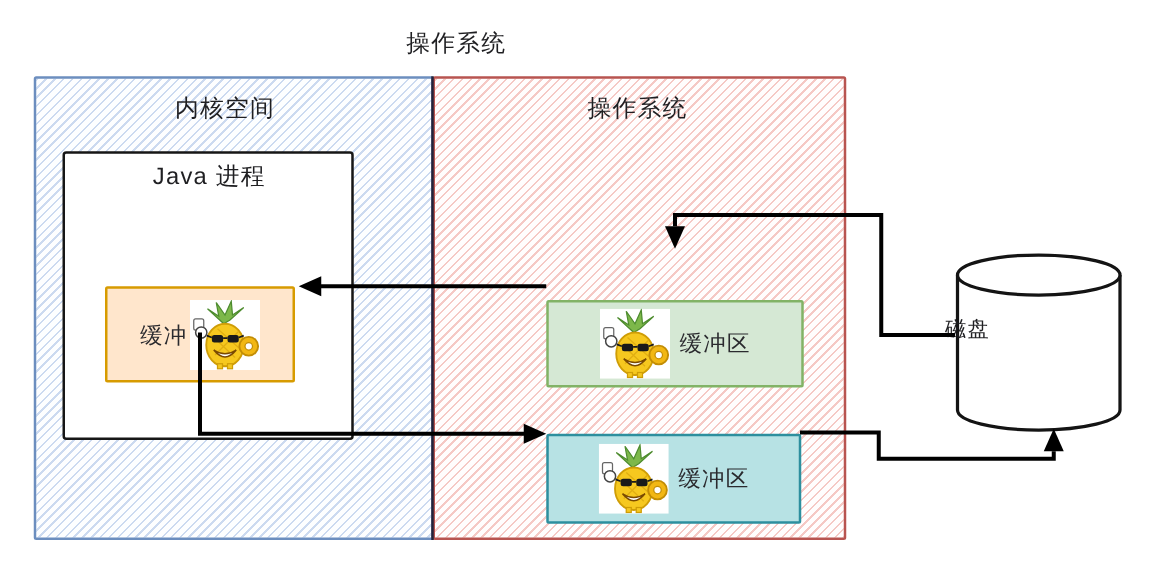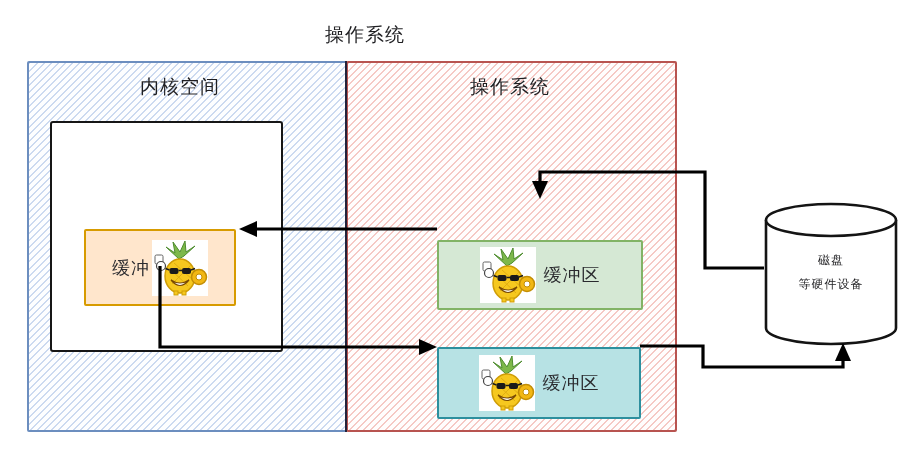--- a/index.html
+++ b/index.html
@@ -30,21 +30,21 @@
   .buffer .txt{font-size:18px;color:#2a2a2e;letter-spacing:1px;}
   .buf-user{left:84px;top:191px;width:152px;height:77px;background:#ffe6cc;border:2.5px solid #d79b00;}
   .buf-read{left:437px;top:202px;width:206px;height:70px;background:#d5e8d4;border:2.5px solid #82b366;}
   .buf-write{left:437px;top:309px;width:204px;height:72px;background:#b7e2e4;border:2.5px solid #2d8f9e;}
   .mascot{width:56px;height:56px;flex:0 0 auto;}
   .buf-user .mascot{margin-left:2px;}
   .buf-read .mascot,.buf-write .mascot{margin-right:8px;}
 
   
   .disk-wrap{left:756px;top:196px;width:150px;height:158px;}
-  .disk-label{position:absolute;left:0;width:150px;text-align:center;font-size:12px;color:#1f1f22;letter-spacing:1px;}
+  .disk-label{position:absolute;left:0;width:150px;text-align:left;font-size:17px;color:#1f1f22;letter-spacing:1px;}
   .disk-l1{top:56px;}
   .disk-l2{top:80px;}
 
   .arrows{left:0;top:0;width:922px;height:455px;pointer-events:none;z-index:12;}
   svg{display:block;}
 </style>
 </head>
 <body>
 
 <div class="page">
@@ -74,20 +74,21 @@
 
   <div class="space space-user"></div>
 
   <div class="space space-kernel"></div>
   <div class="abs divider"></div>
 
   <div class="abs lbl" style="left:95px;top:74px;width:170px;">内核空间</div>
   <div class="abs lbl" style="left:425px;top:74px;width:170px;">操作系统</div>
 
   <div class="abs java-box"></div>
+  <div class="abs lbl" style="left:70px;top:128px;width:195px;">Java 进程</div>
 
   <div class="abs buffer buf-user">
     <span class="txt">缓冲</span>
     <svg class="mascot" viewBox="0 0 56 56">
       <use href="#mascot"></use>
     </svg>
   </div>
 
   <div class="abs buffer buf-read">
     <svg class="mascot" viewBox="0 0 56 56">
@@ -102,21 +103,20 @@
     </svg>
     <span class="txt">缓冲区</span>
   </div>
 
   <div class="abs disk-wrap">
     <svg width="150" height="158" viewBox="0 0 150 158">
       <path d="M10,24 L10,132 A65,16 0 0 0 140,132 L140,24" fill="#ffffff" stroke="#141414" stroke-width="2.6"></path>
       <ellipse cx="75" cy="24" rx="65" ry="16" fill="#ffffff" stroke="#141414" stroke-width="2.6"></ellipse>
     </svg>
     <div class="disk-label disk-l1">磁盘</div>
-    <div class="disk-label disk-l2">等硬件设备</div>
   </div>
 
   <svg class="abs arrows" viewBox="0 0 922 455">
 
     <path d="M437,229 H256" stroke="#000" stroke-width="3.2" fill="none"></path>
     <polygon points="239,229 257,221 257,237" fill="#000"></polygon>
 
     <path d="M160,266 V347 H420" stroke="#000" stroke-width="3.2" fill="none"></path>
     <polygon points="437,347 419,339 419,355" fill="#000"></polygon>
 

